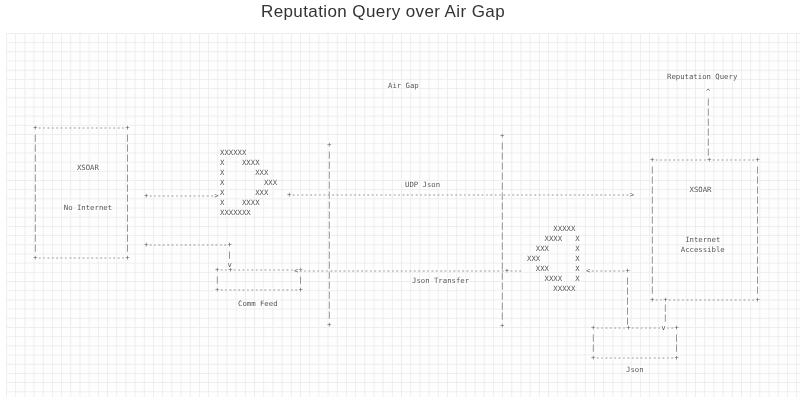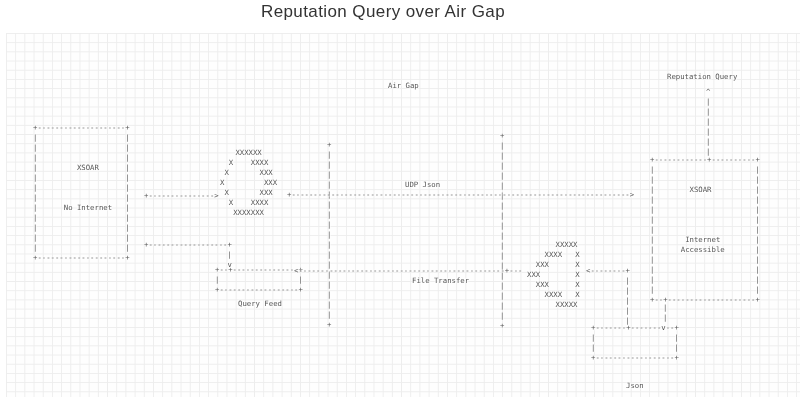--- a/index.html
+++ b/index.html
@@ -39,37 +39,36 @@
   pre.a {
     position: absolute;
     margin: 0;
     font-family: "DejaVu Sans Mono", monospace;
     font-size: 7.3px;
     line-height: 10px;
     letter-spacing: 0;
     white-space: pre;
     color: var(--ink);
     text-shadow: 0 0 1px #fff, 0 0 2px #fff, 0 0 3px #fff, 1px 1px 1px #fff, -1px -1px 1px #fff;
-    text-align: center;
   }
 </style>
 </head>
 <body>
 
 <div class="stage" style="--ink: #555555; --title: #333333; --grid: #ededed;">
 
   <div class="canvas"></div>
 
   <div class="title">Reputation Query over Air Gap</div>
 
   <pre class="a" style="left:388px; top:81px">Air Gap</pre>
   <pre class="a" style="left:405px; top:180px">UDP Json</pre>
-  <pre class="a" style="left:412px; top:276px">File Transfer</pre>
-  <pre class="a" style="left:238px; top:299px">Query Feed</pre>
-  <pre class="a" style="left:626px; top:381px">Json</pre>
+  <pre class="a" style="left:412px; top:276px">Json Transfer</pre>
+  <pre class="a" style="left:238px; top:299px">Comm Feed</pre>
+  <pre class="a" style="left:626px; top:365px">Json</pre>
   <pre class="a" style="left:667px; top:72px">Reputation Query</pre>
 
   <pre class="a" style="left:33px;  top:123px">+--------------------+
 |                    |
 |                    |
 |                    |
 |         XSOAR      |
 |                    |
 |                    |
 |                    |
@@ -164,21 +163,21 @@
   <pre class="a" style="left:663px; top:303px">|
 |</pre>
 
   <pre class="a" style="left:220px; top:148px">XXXXXX
 X    XXXX
 X       XXX
 X         XXX
 X       XXX
 X    XXXX
 XXXXXXX</pre>
-  <pre class="a" style="left:527px; top:240px">      XXXXX
+  <pre class="a" style="left:527px; top:224px">      XXXXX
     XXXX   X
   XXX      X
 XXX        X
   XXX      X
     XXXX   X
       XXXXX</pre>
 
 </div>
 
 </body></html>

